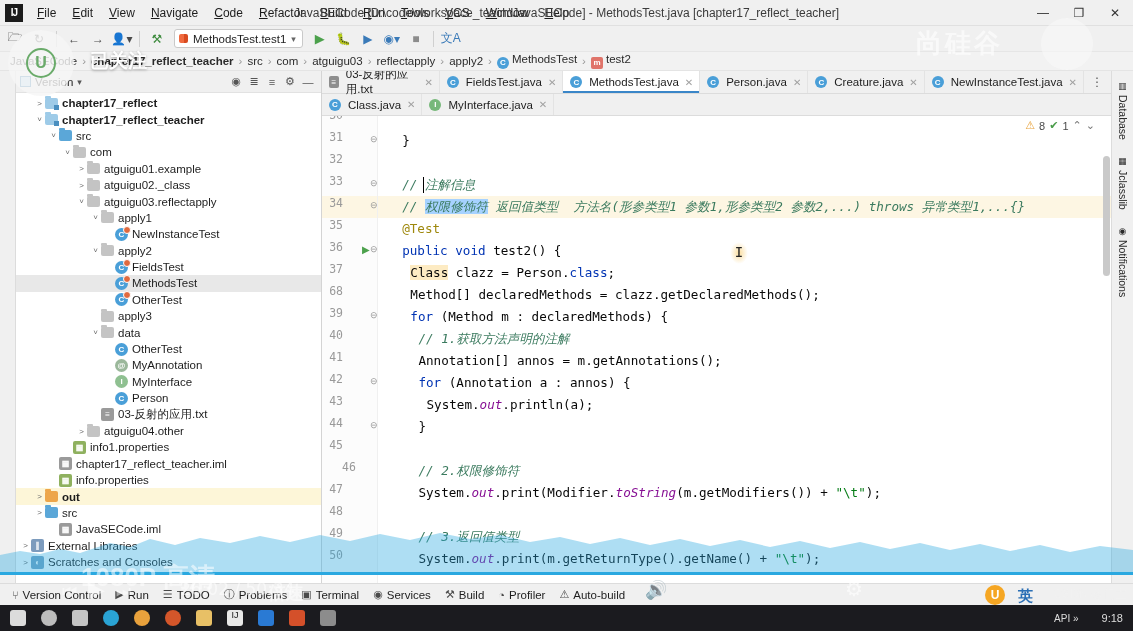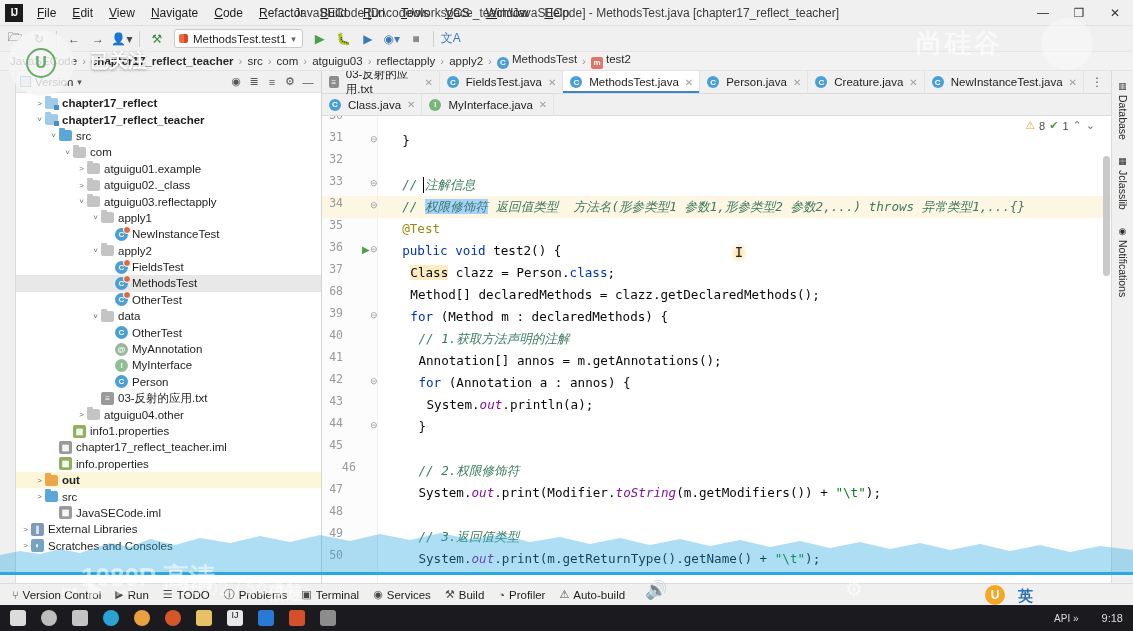--- a/index.html
+++ b/index.html
@@ -349,20 +349,25 @@
             <span class="arrow"></span>
             <span class="fileico c test">C</span>
             <span class="lbl">MethodsTest</span>
           </div>
           <div class="row" style="padding-left: 88px;">
             <span class="arrow"></span>
             <span class="fileico c test">C</span>
             <span class="lbl">OtherTest</span>
           </div>
           <div class="row" style="padding-left: 74px;">
+            <span class="arrow"></span>
+            <span class="fld grey"></span>
+            <span class="lbl">apply3</span>
+          </div>
+          <div class="row" style="padding-left: 74px;">
             <span class="arrow">˅</span>
             <span class="fld grey"></span>
             <span class="lbl">data</span>
           </div>
           <div class="row" style="padding-left: 88px;">
             <span class="arrow"></span>
             <span class="fileico c">C</span>
             <span class="lbl">OtherTest</span>
           </div>
           <div class="row" style="padding-left: 88px;">

